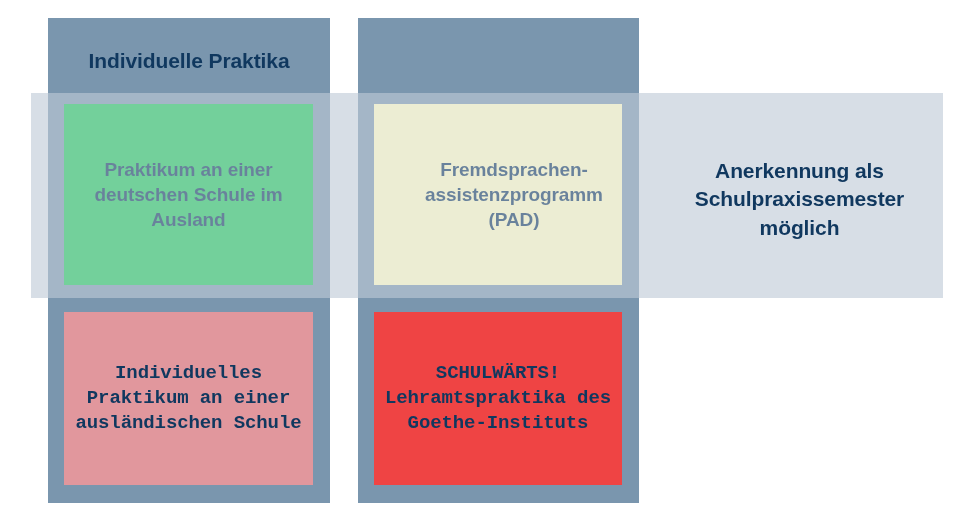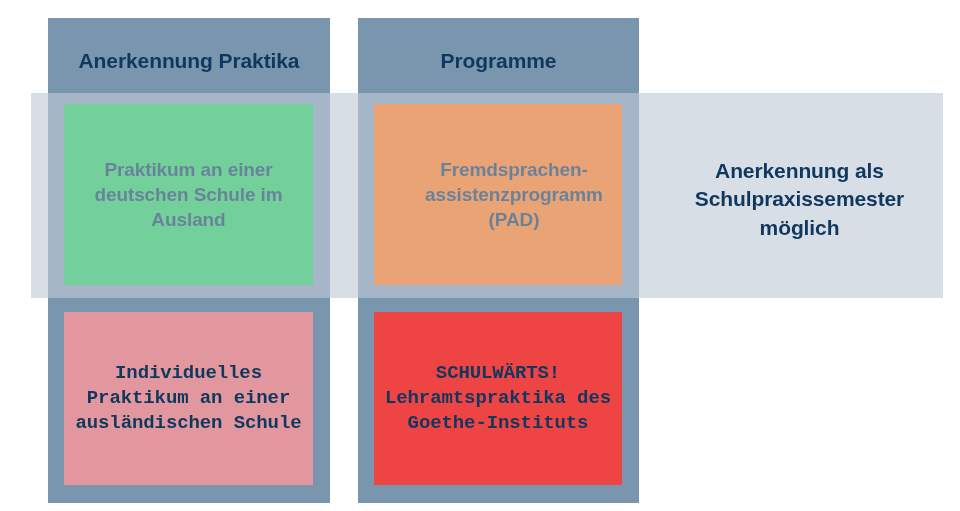--- a/index.html
+++ b/index.html
@@ -79,21 +79,21 @@
     color: #10385f;
     font-size: 19px;
     font-weight: bold;
     line-height: 1.32;
     text-align: center;
     letter-spacing: -0.1px;
   }
 
   
   .fill-strong { background: #22c55e; }
-  .fill-mid    { background: #f97316; padding-left: 40px; }
+  .fill-mid    { background: #fef9c3; padding-left: 40px; }
   .fill-soft   { background: #e1979d; }
   .fill-pale   { background: #ef4444; }
 
   
   .band-overlay {
     position: absolute;
     left: 31px;
     top: 93px;
     width: 912px;
     height: 205px;
@@ -125,34 +125,31 @@
 </style>
 </head>
 <body>
 
 <div id="stage">
 
   <div class="band"></div>
 
   <div class="column col-1">
     <div class="column-header">
-      <span class="column-header-label">Anerkennung Praktika</span>
+      <span class="column-header-label">Individuelle Praktika</span>
     </div>
     <div class="card card-top fill-strong">
       <span class="card-label">Praktikum an einer deutschen Schule im Ausland</span>
     </div>
     <div class="card card-bottom fill-soft">
       <span class="card-label">Individuelles Praktikum an einer ausländischen Schule</span>
     </div>
   </div>
 
   <div class="column col-2">
-    <div class="column-header">
-      <span class="column-header-label">Programme</span>
-    </div>
     <div class="card card-top fill-mid">
       <span class="card-label">Fremdsprachen-assistenzprogramm (PAD)</span>
     </div>
     <div class="card card-bottom fill-pale">
       <span class="card-label">SCHULWÄRTS! Lehramtspraktika des Goethe-Instituts</span>
     </div>
   </div>
 
   <div class="band-overlay"></div>
 

